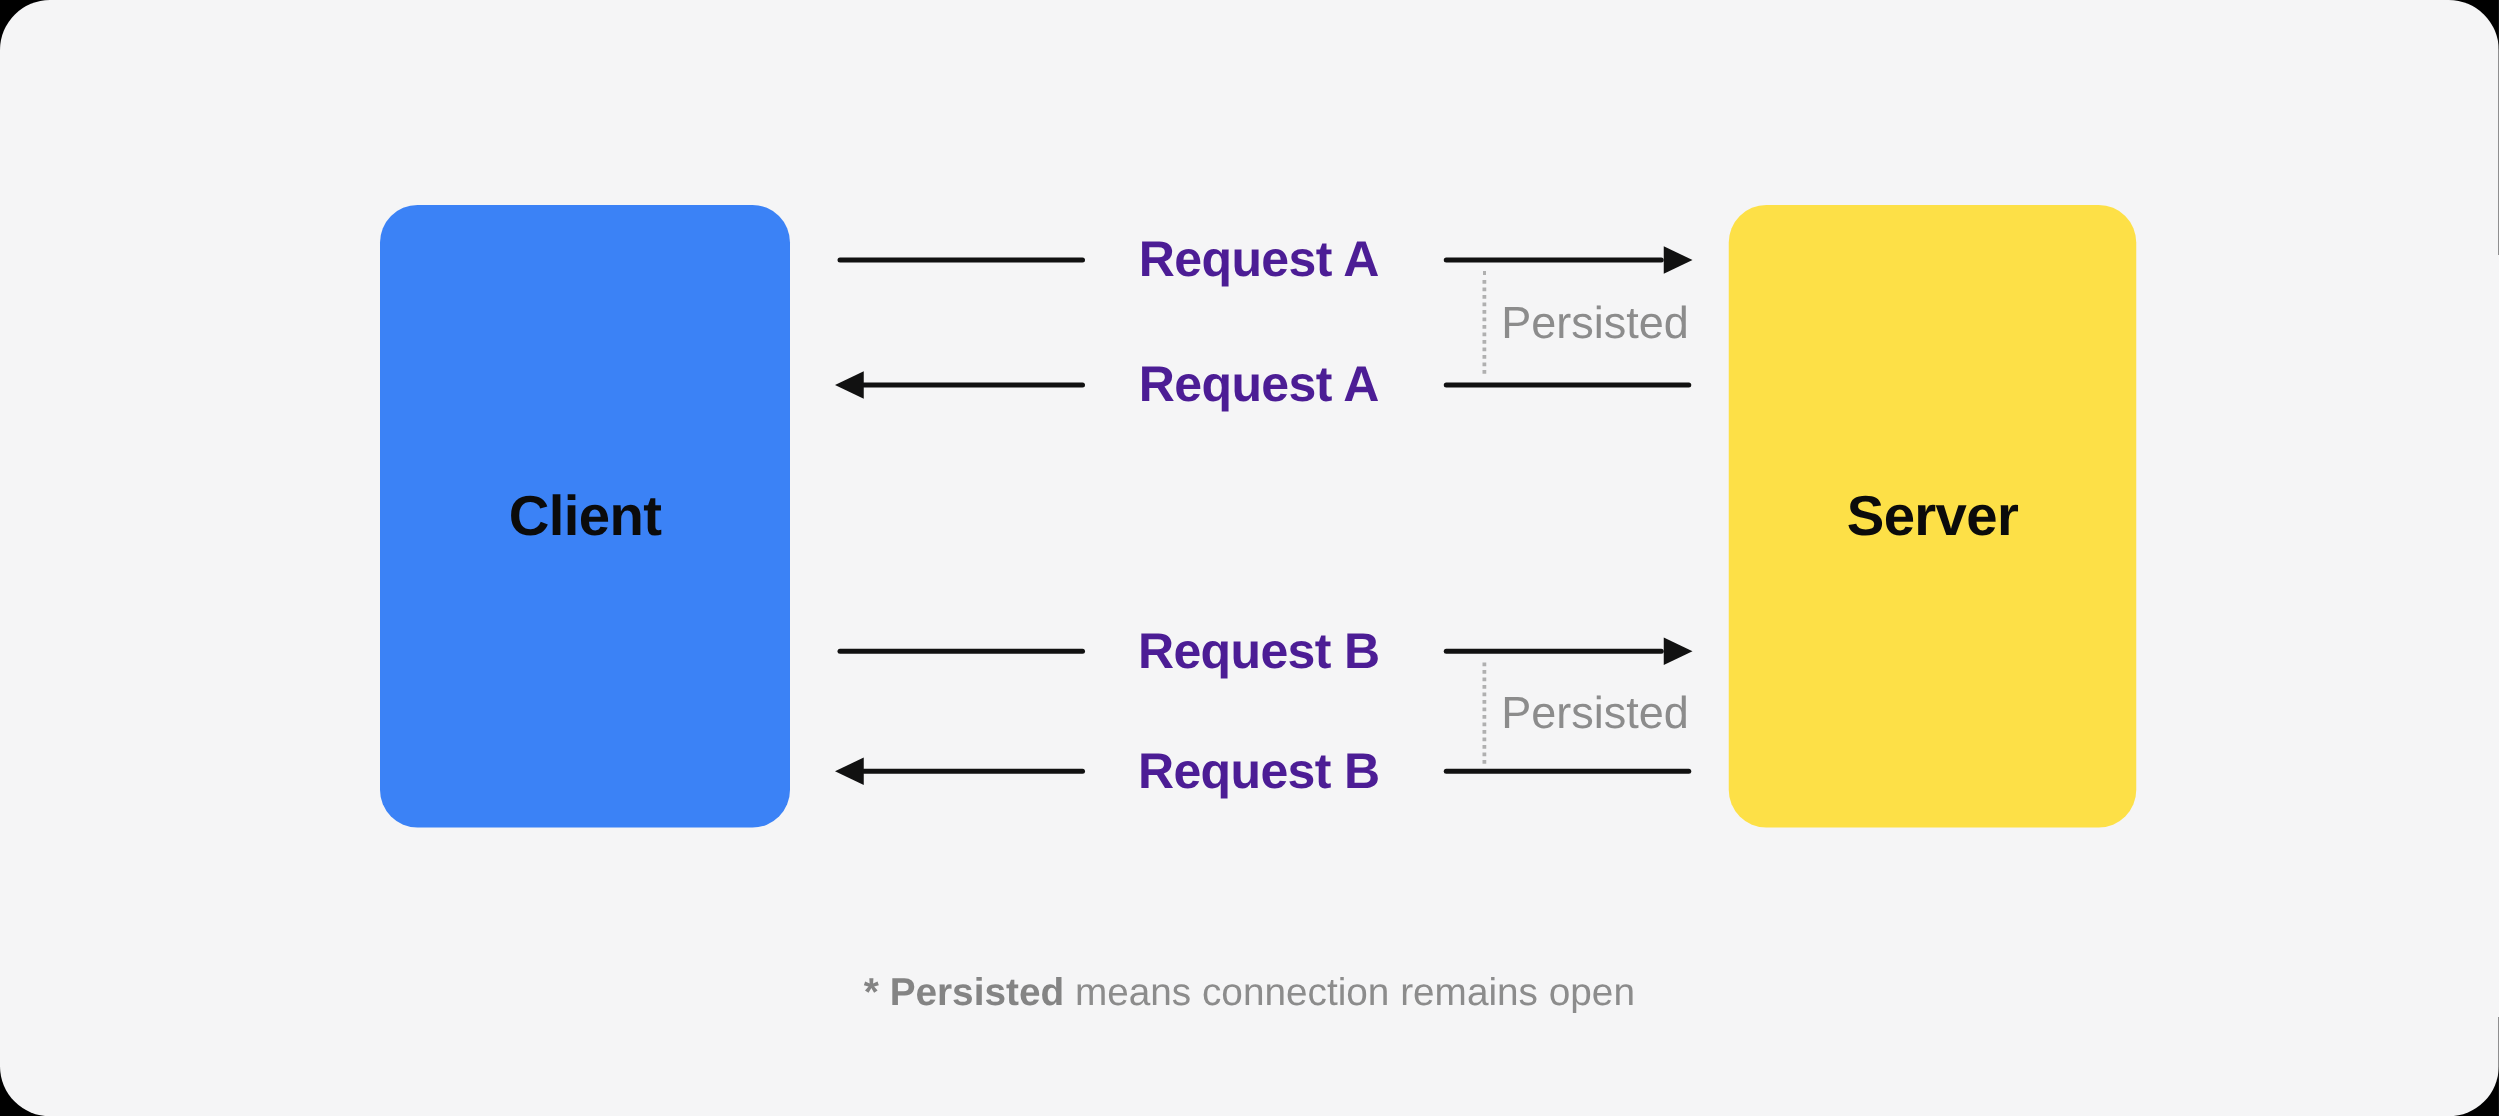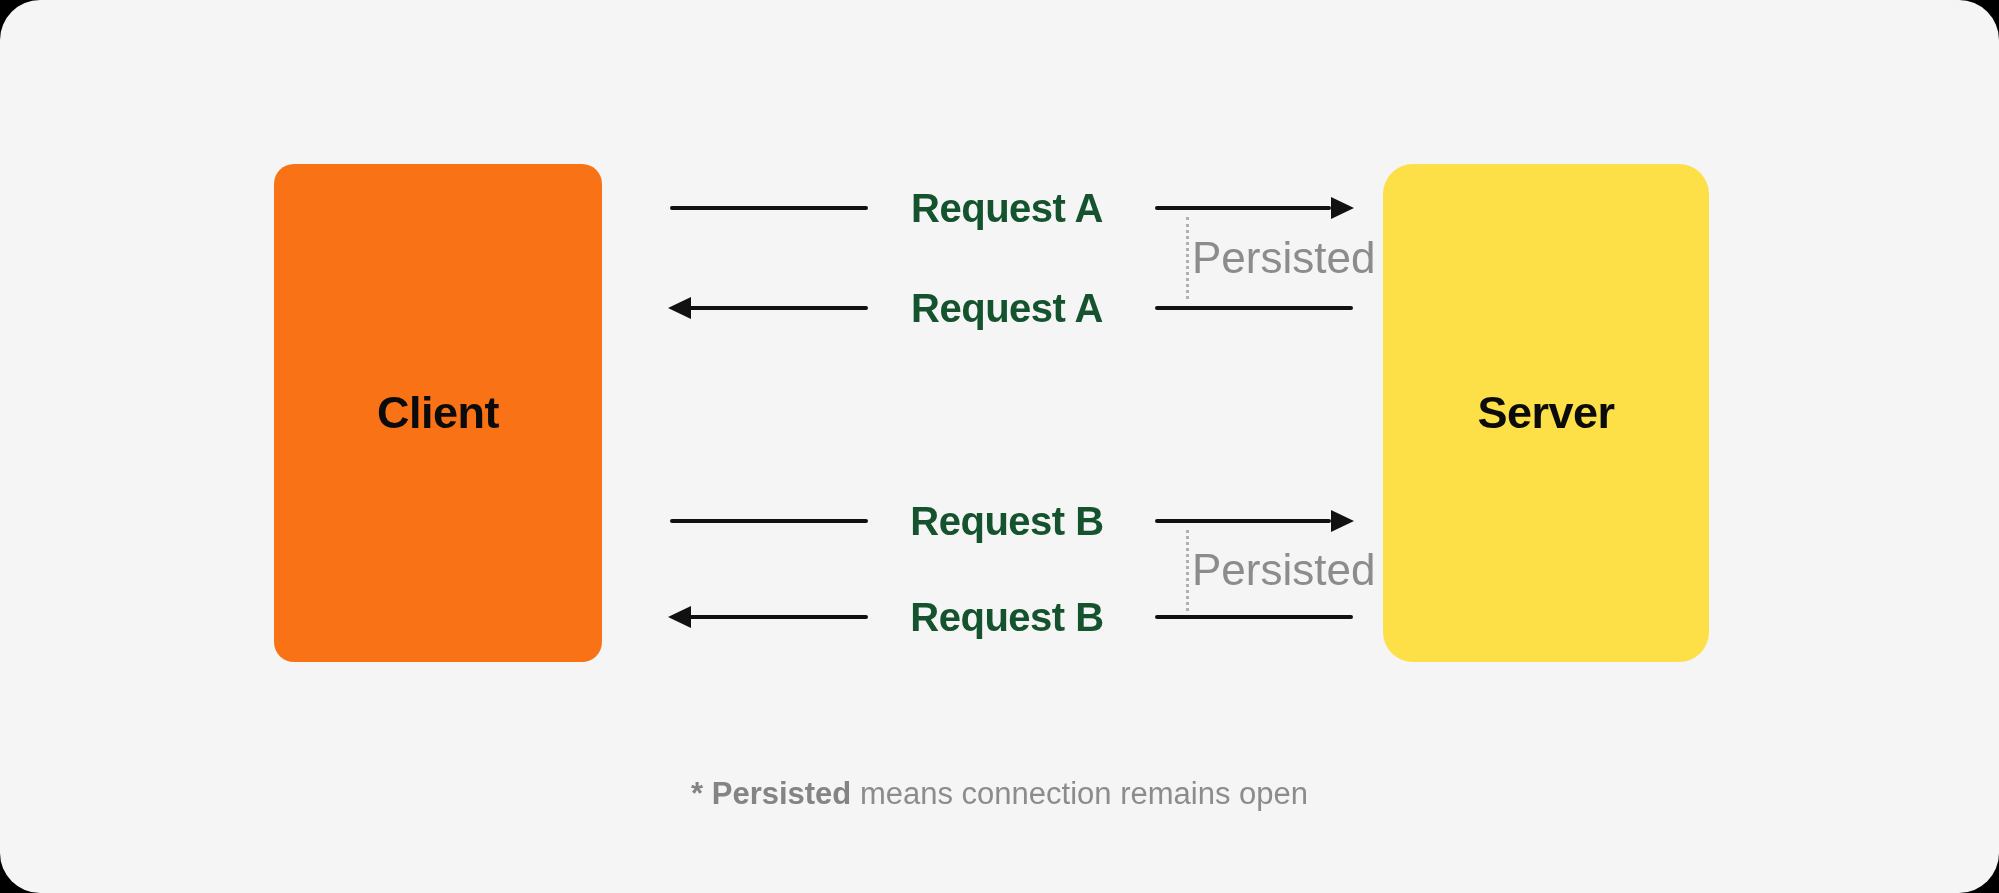--- a/index.html
+++ b/index.html
@@ -25,21 +25,21 @@
   .node {
     position: absolute;
     top: 164px;
     width: 328px;
     height: 498px;
     border-radius: 30px;
     display: flex;
     align-items: center;
     justify-content: center;
   }
-  .node-client { left: 274px; background: #f97316; border-radius: 20px; }
+  .node-client { left: 304px; background: #3b82f6; }
   .node-server { left: 1383px; width: 326px; background: #fde047; }
   .node-label {
     font-size: 45px;
     font-weight: bold;
     color: #0B0B0B;
     letter-spacing: -0.5px;
   }
   .line {
     position: absolute;
     height: 4px;
@@ -63,38 +63,38 @@
   }
   .flow-label {
     position: absolute;
     left: 898px;
     width: 218px;
     height: 48px;
     line-height: 48px;
     text-align: center;
     font-size: 40px;
     font-weight: bold;
-    color: #14532d;
+    color: #4c1d95;
     letter-spacing: -0.5px;
     white-space: nowrap;
   }
   .dotted {
     position: absolute;
     left: 1186px;
     width: 0;
     border-left: 3px dotted #B0B0B0;
   }
   .persisted-label {
     position: absolute;
     left: 1192px;
     width: 168px;
     height: 38px;
     line-height: 38px;
     text-align: center;
-    font-size: 44px;
+    font-size: 36px;
     color: #8C8C8C;
     white-space: nowrap;
   }
   .footnote {
     position: absolute;
     left: 0;
     top: 776px;
     width: 100%;
     text-align: center;
     font-size: 31px;

